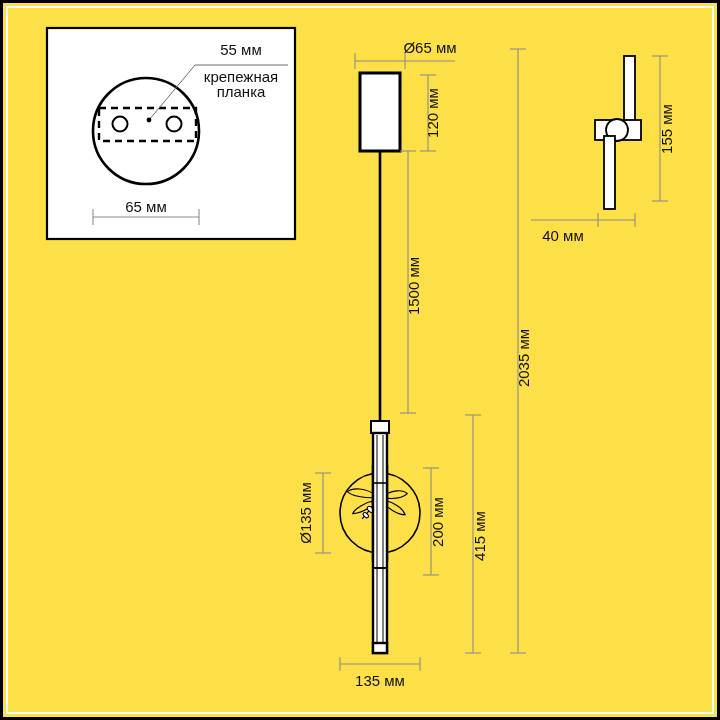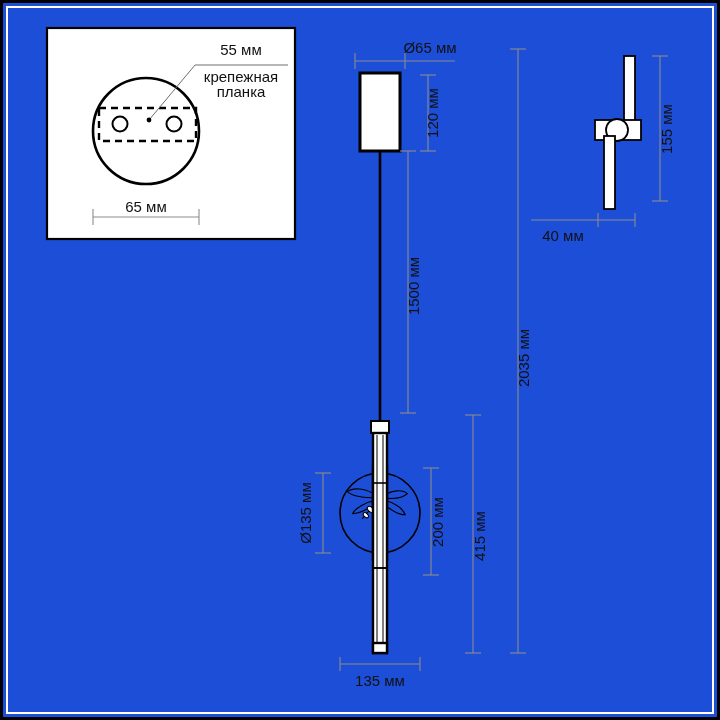--- a/index.html
+++ b/index.html
@@ -6,21 +6,21 @@
   body{
     width:720px;height:720px;
     background:#ffffff;
     font-family:"Liberation Sans", sans-serif;
     overflow:hidden;
   }
   #sheet{
     position:relative;
     width:720px;height:720px;
     box-sizing:border-box;
-    background:#1d4ed8;
+    background:#fde047;
     border:3px solid #000000;
     overflow:hidden;
   }
   #sheet::after{
     content:"";
     position:absolute;left:3px;top:3px;right:3px;bottom:3px;
     border:2px solid #ffffff;
     pointer-events:none;
   }
   svg{position:absolute;left:0;top:0;}

